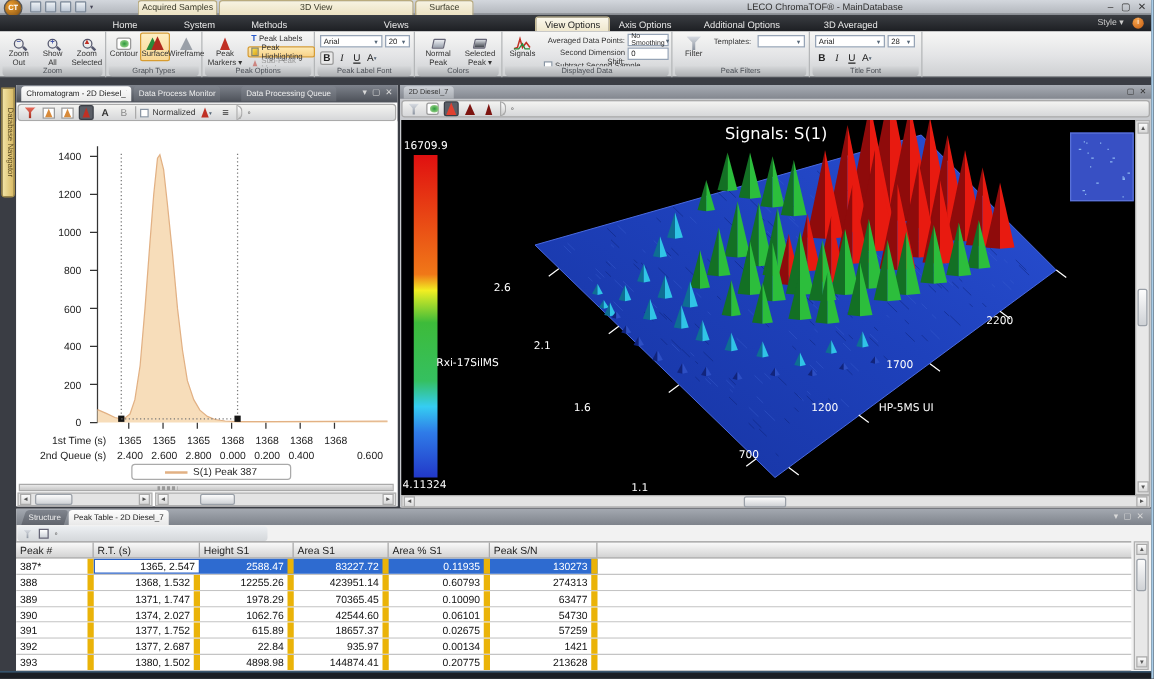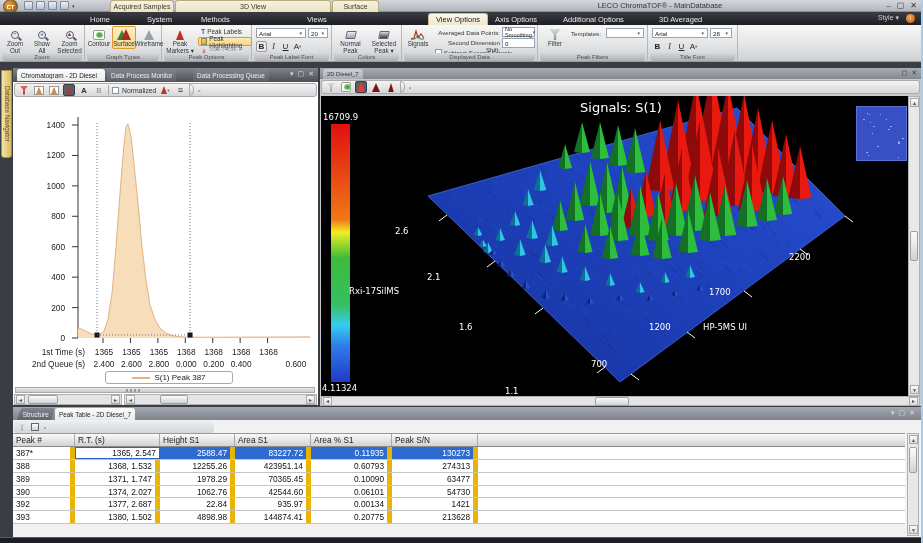--- a/index.html
+++ b/index.html
@@ -1001,20 +1001,29 @@
           <div class="trow">
             <div class="tcell c0">390</div>
             <div class="tcell c1">1374, 2.027</div>
             <div class="tcell c2">1062.76</div>
             <div class="tcell c3">42544.60</div>
             <div class="tcell c4">0.06101</div>
             <div class="tcell c5">54730</div>
             <div class="tcell fill"></div>
           </div>
           <div class="trow">
+            <div class="tcell c0">391</div>
+            <div class="tcell c1">1377, 1.752</div>
+            <div class="tcell c2">615.89</div>
+            <div class="tcell c3">18657.37</div>
+            <div class="tcell c4">0.02675</div>
+            <div class="tcell c5">57259</div>
+            <div class="tcell fill"></div>
+          </div>
+          <div class="trow">
             <div class="tcell c0">392</div>
             <div class="tcell c1">1377, 2.687</div>
             <div class="tcell c2">22.84</div>
             <div class="tcell c3">935.97</div>
             <div class="tcell c4">0.00134</div>
             <div class="tcell c5">1421</div>
             <div class="tcell fill"></div>
           </div>
           <div class="trow">
             <div class="tcell c0">393</div>

